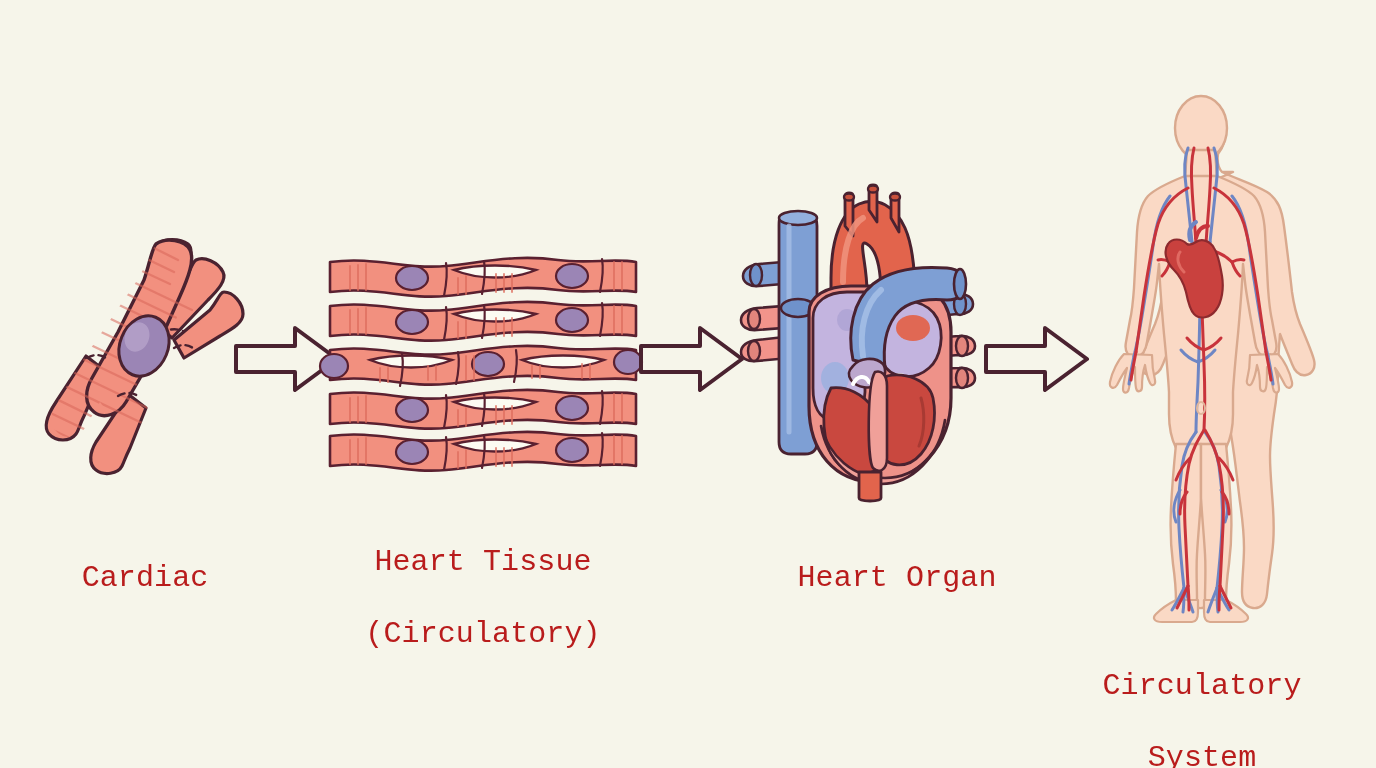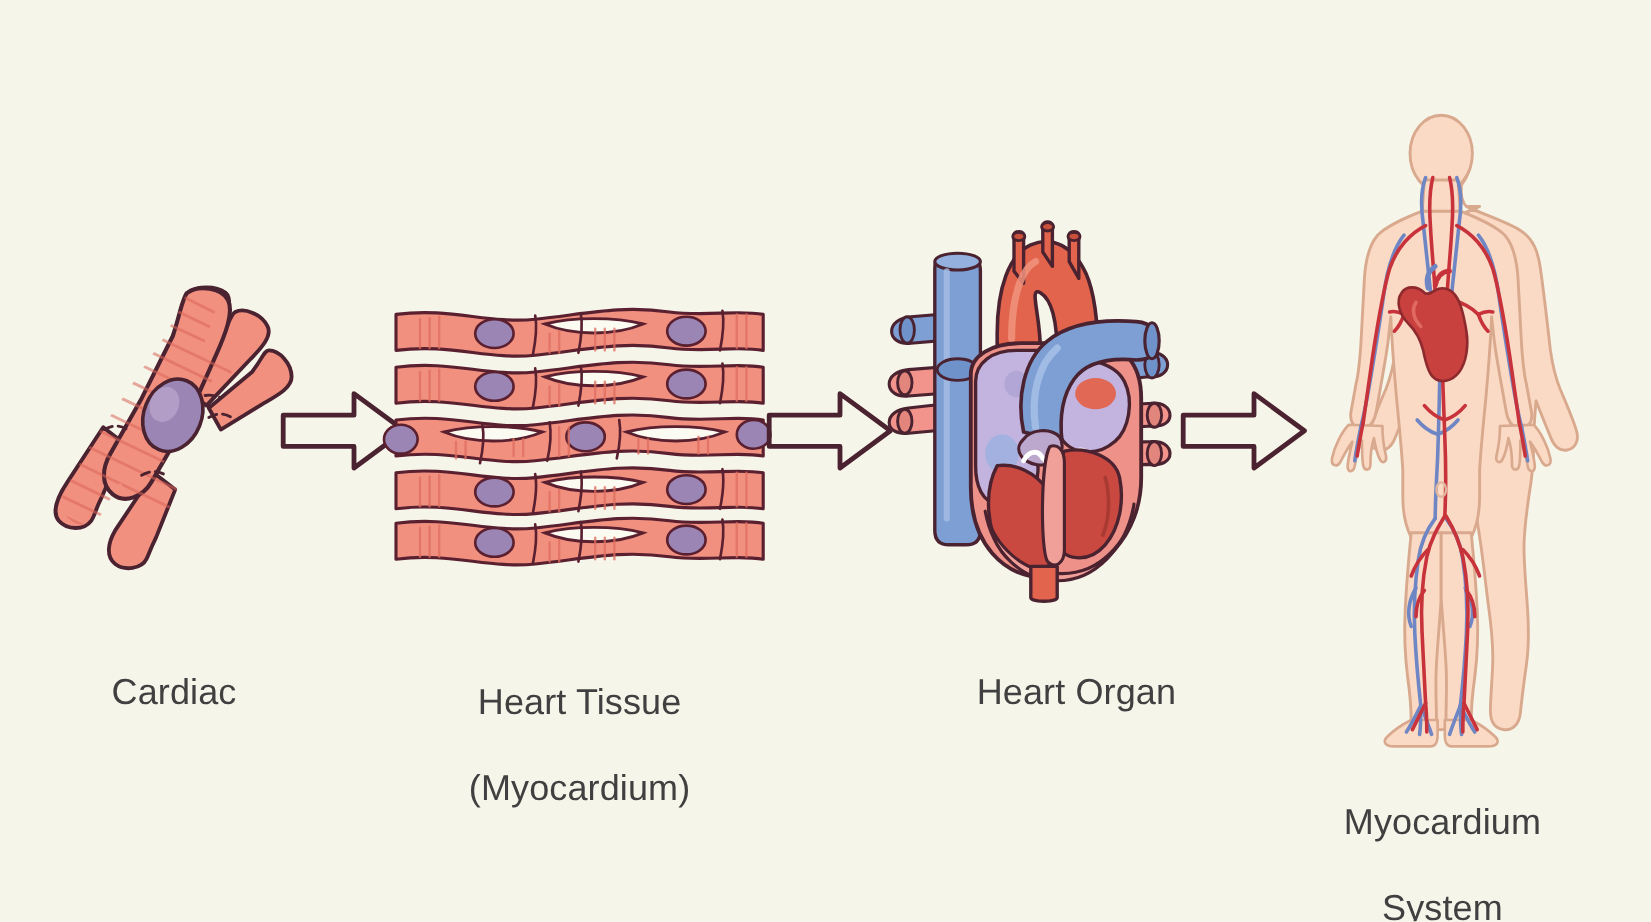--- a/index.html
+++ b/index.html
@@ -14,22 +14,22 @@
     background: #F6F5EA;
     overflow: hidden;
     font-family: "Liberation Sans", sans-serif;
   }
   .stage-panel {
     position: absolute;
   }
   .caption {
     position: absolute;
     text-align: center;
-    color: #404040;
-    font-family: Liberation Sans, sans-serif;
+    color: #b91c1c;
+    font-family: Liberation Mono, monospace;
     font-size: 30px;
     line-height: 36px;
     letter-spacing: 0.1px;
     white-space: pre-line;
   }
   .arrow {
     position: absolute;
   }
   svg { display: block; overflow: visible; }
 </style>
@@ -284,23 +284,23 @@
             <line x1="168" y1="200" x2="168" y2="218"></line>
             <line x1="176" y1="200" x2="176" y2="218"></line>
             <line x1="278" y1="188" x2="278" y2="216"></line>
             <line x1="286" y1="188" x2="286" y2="216"></line>
           </g>
         </g>
       </g>
     </svg>
   </div>
 
-  <div class="caption" style="left:352px; top:532px; width:262px;">
+  <div class="caption" style="left:352px; top:508px; width:262px;">
     <div>Heart Tissue</div>
-    <div>(Myocardium)</div>
+    <div>(Circulatory)</div>
   </div>
 
   <div class="arrow" style="left:638px; top:324px;">
     <svg width="108" height="70" viewBox="0 0 108 70">
       <path d="M3 22 L62 22 L62 4 L104 35 L62 66 L62 48 L3 48 Z" fill="none" stroke="#4A2230" stroke-width="4" stroke-linejoin="round"></path>
     </svg>
   </div>
 
   <div class="stage-panel" style="left:735px; top:192px; width:250px; height:310px;">
     <svg width="250" height="310" viewBox="0 0 250 310">
@@ -651,17 +651,17 @@
         <path d="M106 148 C104 140 106 134 112 130" stroke="#6E86C4" stroke-width="4" fill="none" stroke-linecap="round"></path>
       </g>
 
       <g>
         <ellipse cx="117" cy="316" rx="4" ry="6" fill="none" stroke="#E0B79D" stroke-width="2"></ellipse>
       </g>
     </svg>
   </div>
 
   <div class="caption" style="left:1086px; top:632px; width:232px;">
-    <div>Myocardium</div>
+    <div>Circulatory</div>
     <div>System</div>
   </div>
 
 </div>
 
 </body></html>

